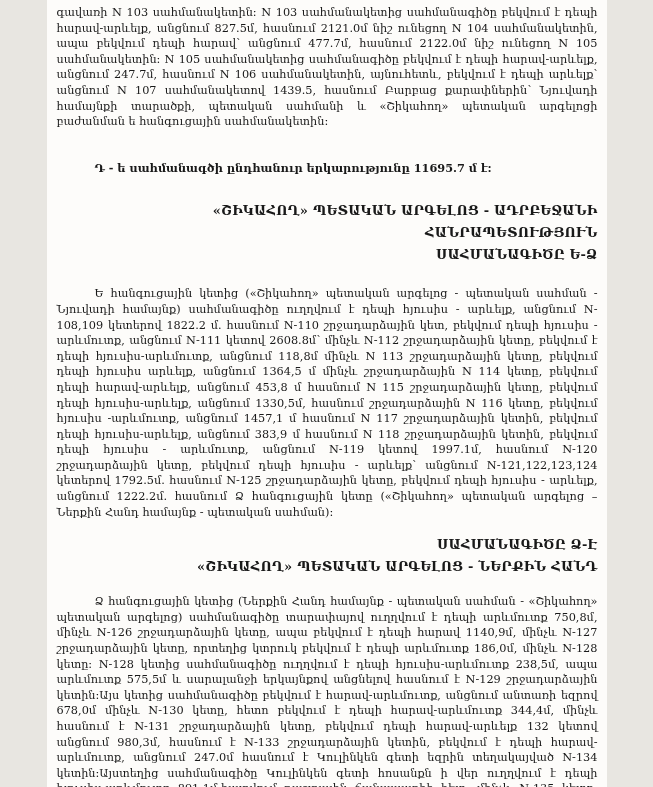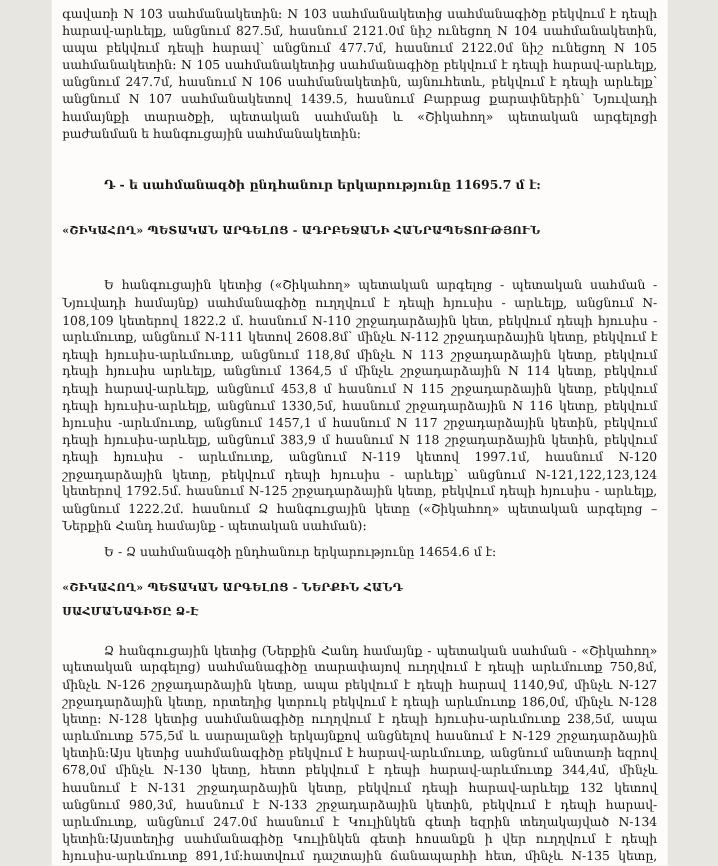--- a/index.html
+++ b/index.html
@@ -28,30 +28,30 @@
   }
   .indent {
     text-indent: 38px;
   }
   .total-line-1 {
     margin-top: 31px;
     font-weight: bold;
   }
   .heading {
     font-weight: bold;
-    text-align: left;
+    text-align: right;
     line-height: 22px;
-    font-size: 10px;
+    font-size: 13px;
     letter-spacing: 0.2px;
   }
   .heading-1 {
     margin-top: 24px;
   }
   .para-e-dz {
-    margin-top: 30px;
+    margin-top: 20px;
   }
   .total-line-2 {
     margin-top: 8px;
   }
   .heading-2 {
     margin-top: 14px;
   }
   .para-dz-e {
     margin-top: 16px;
   }
@@ -60,26 +60,26 @@
 <body>
 
 <div class="page">
 
   <p class="body-text">գավառի N 103 սահմանակետին: N 103 սահմանակետից սահմանագիծը բեկվում է դեպի հարավ-արևելք, անցնում 827.5մ, հասնում 2121.0մ նիշ ունեցող N 104 սահմանակետին, ապա բեկվում դեպի հարավ՝ անցնում 477.7մ, հասնում 2122.0մ նիշ ունեցող N 105 սահմանակետին: N 105 սահմանակետից սահմանագիծը բեկվում է դեպի հարավ-արևելք, անցնում 247.7մ, հասնում N 106 սահմանակետին, այնուհետև, բեկվում է դեպի արևելք՝ անցնում N 107 սահմանակետով 1439.5, հասնում Բարբաց քարափներին՝ Նյուվադի համայնքի տարածքի, պետական սահմանի և «Շիկահող» պետական արգելոցի բաժանման ե հանգուցային սահմանակետին:</p>
 
   <p class="body-text indent total-line-1">Դ - ե սահմանագծի ընդհանուր երկարությունը 11695.7 մ է:</p>
 
   <div class="heading heading-1">
     <div>«ՇԻԿԱՀՈՂ» ՊԵՏԱԿԱՆ ԱՐԳԵԼՈՑ - ԱԴՐԲԵՋԱՆԻ ՀԱՆՐԱՊԵՏՈՒԹՅՈՒՆ</div>
+    <div>ՍԱՀՄԱՆԱԳԻԾԸ Ե-Ձ</div>
   </div>
 
   <p class="body-text indent para-e-dz">Ե հանգուցային կետից («Շիկահող» պետական արգելոց - պետական սահման - Նյուվադի համայնք) սահմանագիծը ուղղվում է դեպի հյուսիս - արևելք, անցնում N-108,109 կետերով 1822.2 մ. հասնում N-110 շրջադարձային կետ, բեկվում դեպի հյուսիս - արևմուտք, անցնում N-111 կետով 2608.8մ՝ մինչև N-112 շրջադարձային կետը, բեկվում է դեպի հյուսիս-արևմուտք, անցնում 118,8մ մինչև N 113 շրջադարձային կետը, բեկվում դեպի հյուսիս արևելք, անցնում 1364,5 մ մինչև շրջադարձային N 114 կետը, բեկվում դեպի հարավ-արևելք, անցնում 453,8 մ հասնում N 115 շրջադարձային կետը, բեկվում դեպի հյուսիս-արևելք, անցնում 1330,5մ, հասնում շրջադարձային N 116 կետը, բեկվում հյուսիս -արևմուտք, անցնում 1457,1 մ հասնում N 117 շրջադարձային կետին, բեկվում դեպի հյուսիս-արևելք, անցնում 383,9 մ հասնում N 118 շրջադարձային կետին, բեկվում դեպի հյուսիս - արևմուտք, անցնում N-119 կետով 1997.1մ, հասնում N-120 շրջադարձային կետը, բեկվում դեպի հյուսիս - արևելք՝ անցնում N-121,122,123,124 կետերով 1792.5մ. հասնում N-125 շրջադարձային կետը, բեկվում դեպի հյուսիս - արևելք, անցնում 1222.2մ. հասնում Ձ հանգուցային կետը («Շիկահող» պետական արգելոց – Ներքին Հանդ համայնք - պետական սահման):</p>
 
-  <p class="body-text indent total-line-2">Ե - Ձ սահմանագծի ընդհանուր երկարությունը 14654.6 մ է:</p>
 
   <div class="heading heading-2">
+    <div>ՍԱՀՄԱՆԱԳԻԾԸ Ձ-Է</div>
     <div>«ՇԻԿԱՀՈՂ» ՊԵՏԱԿԱՆ ԱՐԳԵԼՈՑ - ՆԵՐՔԻՆ ՀԱՆԴ</div>
-    <div>ՍԱՀՄԱՆԱԳԻԾԸ Ձ-Է</div>
   </div>
 
   <p class="body-text indent para-dz-e">Ձ հանգուցային կետից (Ներքին Հանդ համայնք - պետական սահման - «Շիկահող» պետական արգելոց) սահմանագիծը տարափայով ուղղվում է դեպի արևմուտք 750,8մ, մինչև N-126 շրջադարձային կետը, ապա բեկվում է դեպի հարավ 1140,9մ, մինչև N-127 շրջադարձային կետը, որտեղից կտրուկ բեկվում է դեպի արևմուտք 186,0մ, մինչև N-128 կետը: N-128 կետից սահմանագիծը ուղղվում է դեպի հյուսիս-արևմուտք 238,5մ, ապա արևմուտք 575,5մ և սարալանջի երկայնքով անցնելով հասնում է N-129 շրջադարձային կետին:Այս կետից սահմանագիծը բեկվում է հարավ-արևմուտք, անցնում անտառի եզրով 678,0մ մինչև N-130 կետը, հետո բեկվում է դեպի հարավ-արևմուտք 344,4մ, մինչև հասնում է N-131 շրջադարձային կետը, բեկվում դեպի հարավ-արևելք 132 կետով անցնում 980,3մ, հասնում է N-133 շրջադարձային կետին, բեկվում է դեպի հարավ-արևմուտք, անցնում 247.0մ հասնում է Կուլինկեն գետի եզրին տեղակայված N-134 կետին:Այստեղից սահմանագիծը Կուլինկեն գետի հոսանքն ի վեր ուղղվում է դեպի հյուսիս-արևմուտք 891,1մ:հատվում դաշտային ճանապարհի հետ, մինչև N-135 կետը, որտեղից լանջի երկայնքով շարունակվում է նույն ուղղությամբ, կրկին հատվում դաշտային ճանապարհի հետ, մինչև անտառի բացատի եզրով գտնվող N-136 կետ, անցնելով 878,5մ:Այնուհետև անցնում է N-137 դեպի հարավ-</p>
 
 </div>
 
 </body></html>

